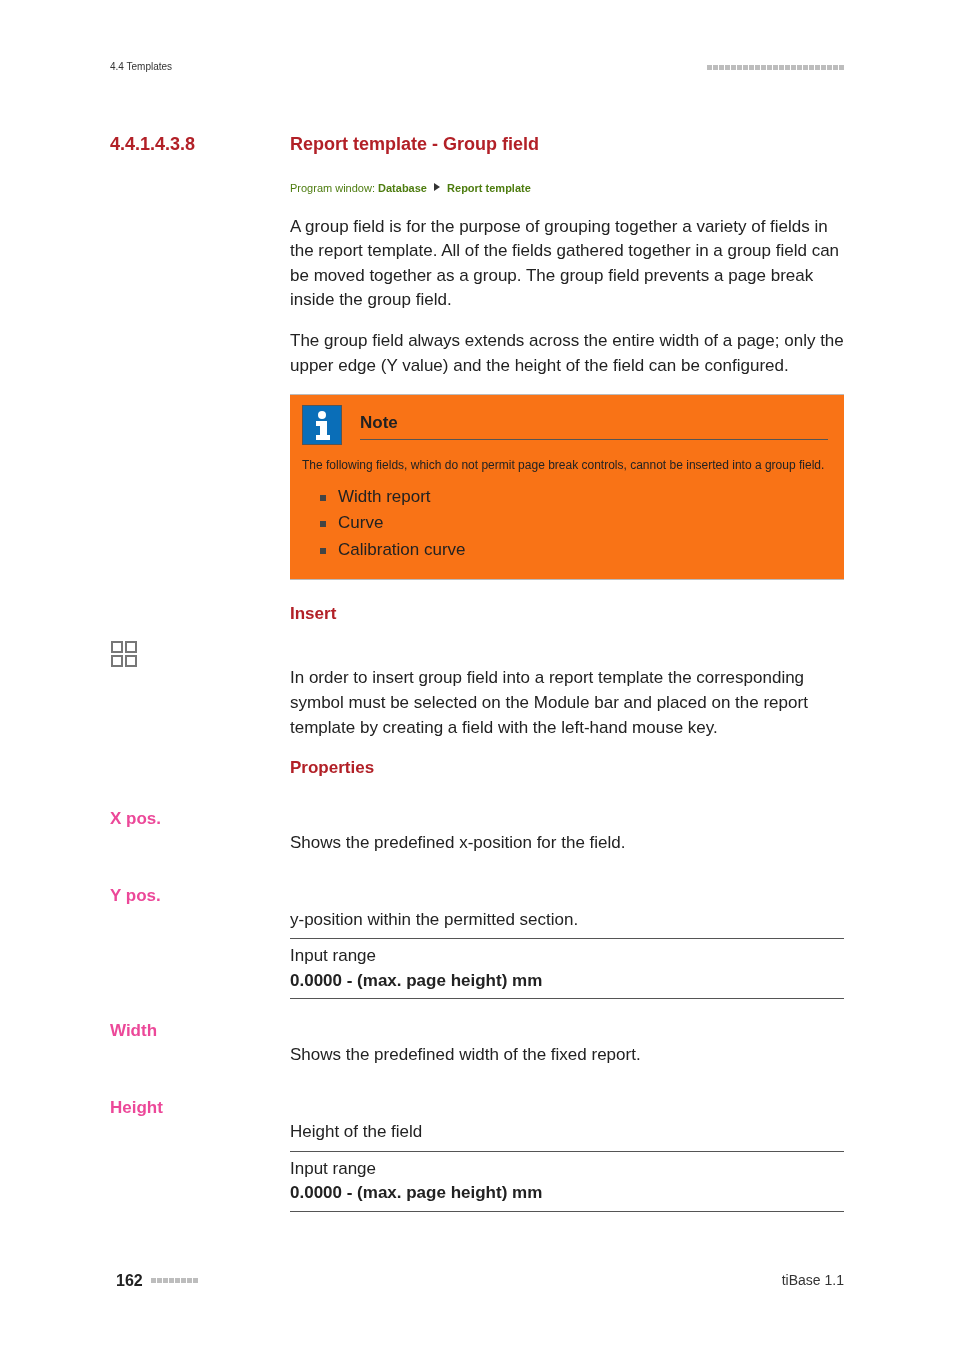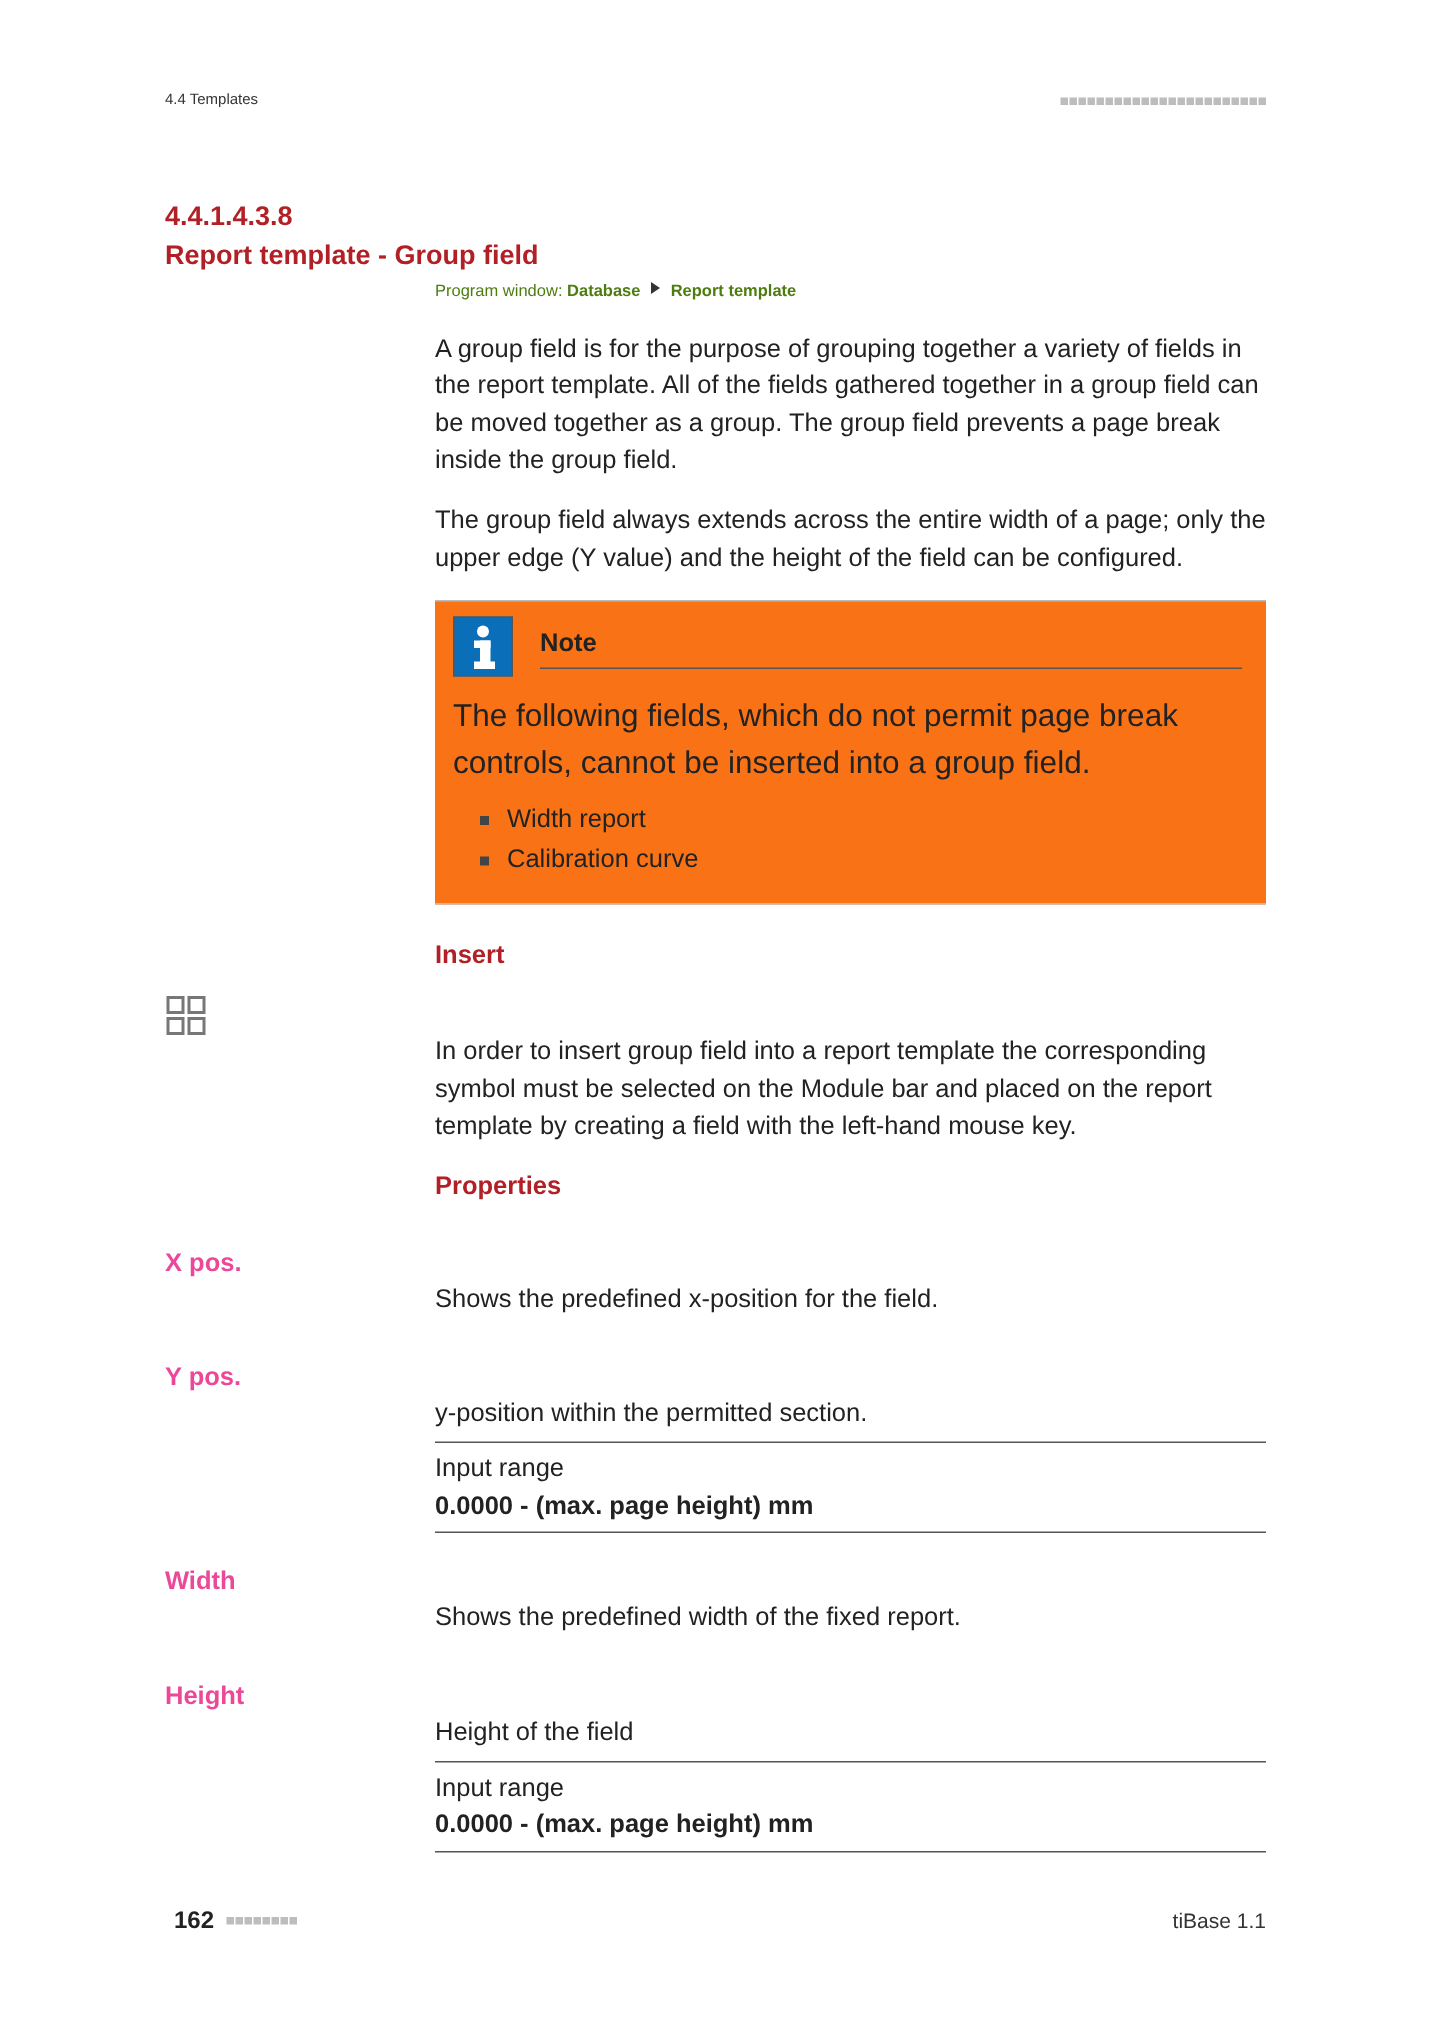--- a/index.html
+++ b/index.html
@@ -36,22 +36,21 @@
   .dash-strip-foot {
     display: flex;
     gap: 1px;
   }
   .dash-strip-foot span {
     width: 5px; height: 5px; background: #bdbdbd;
   }
   .section-row {
     display: flex;
     align-items: baseline;
-    margin-bottom: 4px;
-    flex-direction: column;
+    margin-bottom: 24px;
   }
   .sec-num {
     width: 180px;
     flex-shrink: 0;
     font-weight: 700;
     color: #b22027;
     font-size: 18px;
   }
   .sec-title {
     font-weight: 700;
@@ -117,21 +116,21 @@
     flex: 1;
     border-bottom: 1px solid #555;
     padding-bottom: 4px;
   }
   .note-title {
     font-weight: 700;
     font-size: 17px;
     color: #222;
   }
   .note-text {
-    font-size: 21px;
+    font-size: 12px;
     font-weight: 300;
     color: #222;
     margin: 12px 0 10px 0;
   }
   .note-list {
     list-style: none;
     padding-left: 18px;
   }
   .note-list li {
     font-size: 17px;
@@ -276,20 +275,21 @@
               <rect x="7" y="25" width="14" height="5" fill="#fff"></rect>
             </svg>
           </div>
           <div class="note-title-wrap">
             <span class="note-title">Note</span>
           </div>
         </div>
         <p class="note-text">The following fields, which do not permit page break controls, cannot be inserted into a group field.</p>
         <ul class="note-list">
           <li>Width report</li>
+          <li>Curve</li>
           <li>Calibration curve</li>
         </ul>
       </div>
 
       <div class="sub-heading">Insert</div>
     </div>
   </div>
 
   <div class="row" style="margin-top:6px;">
     <div class="left-col">

